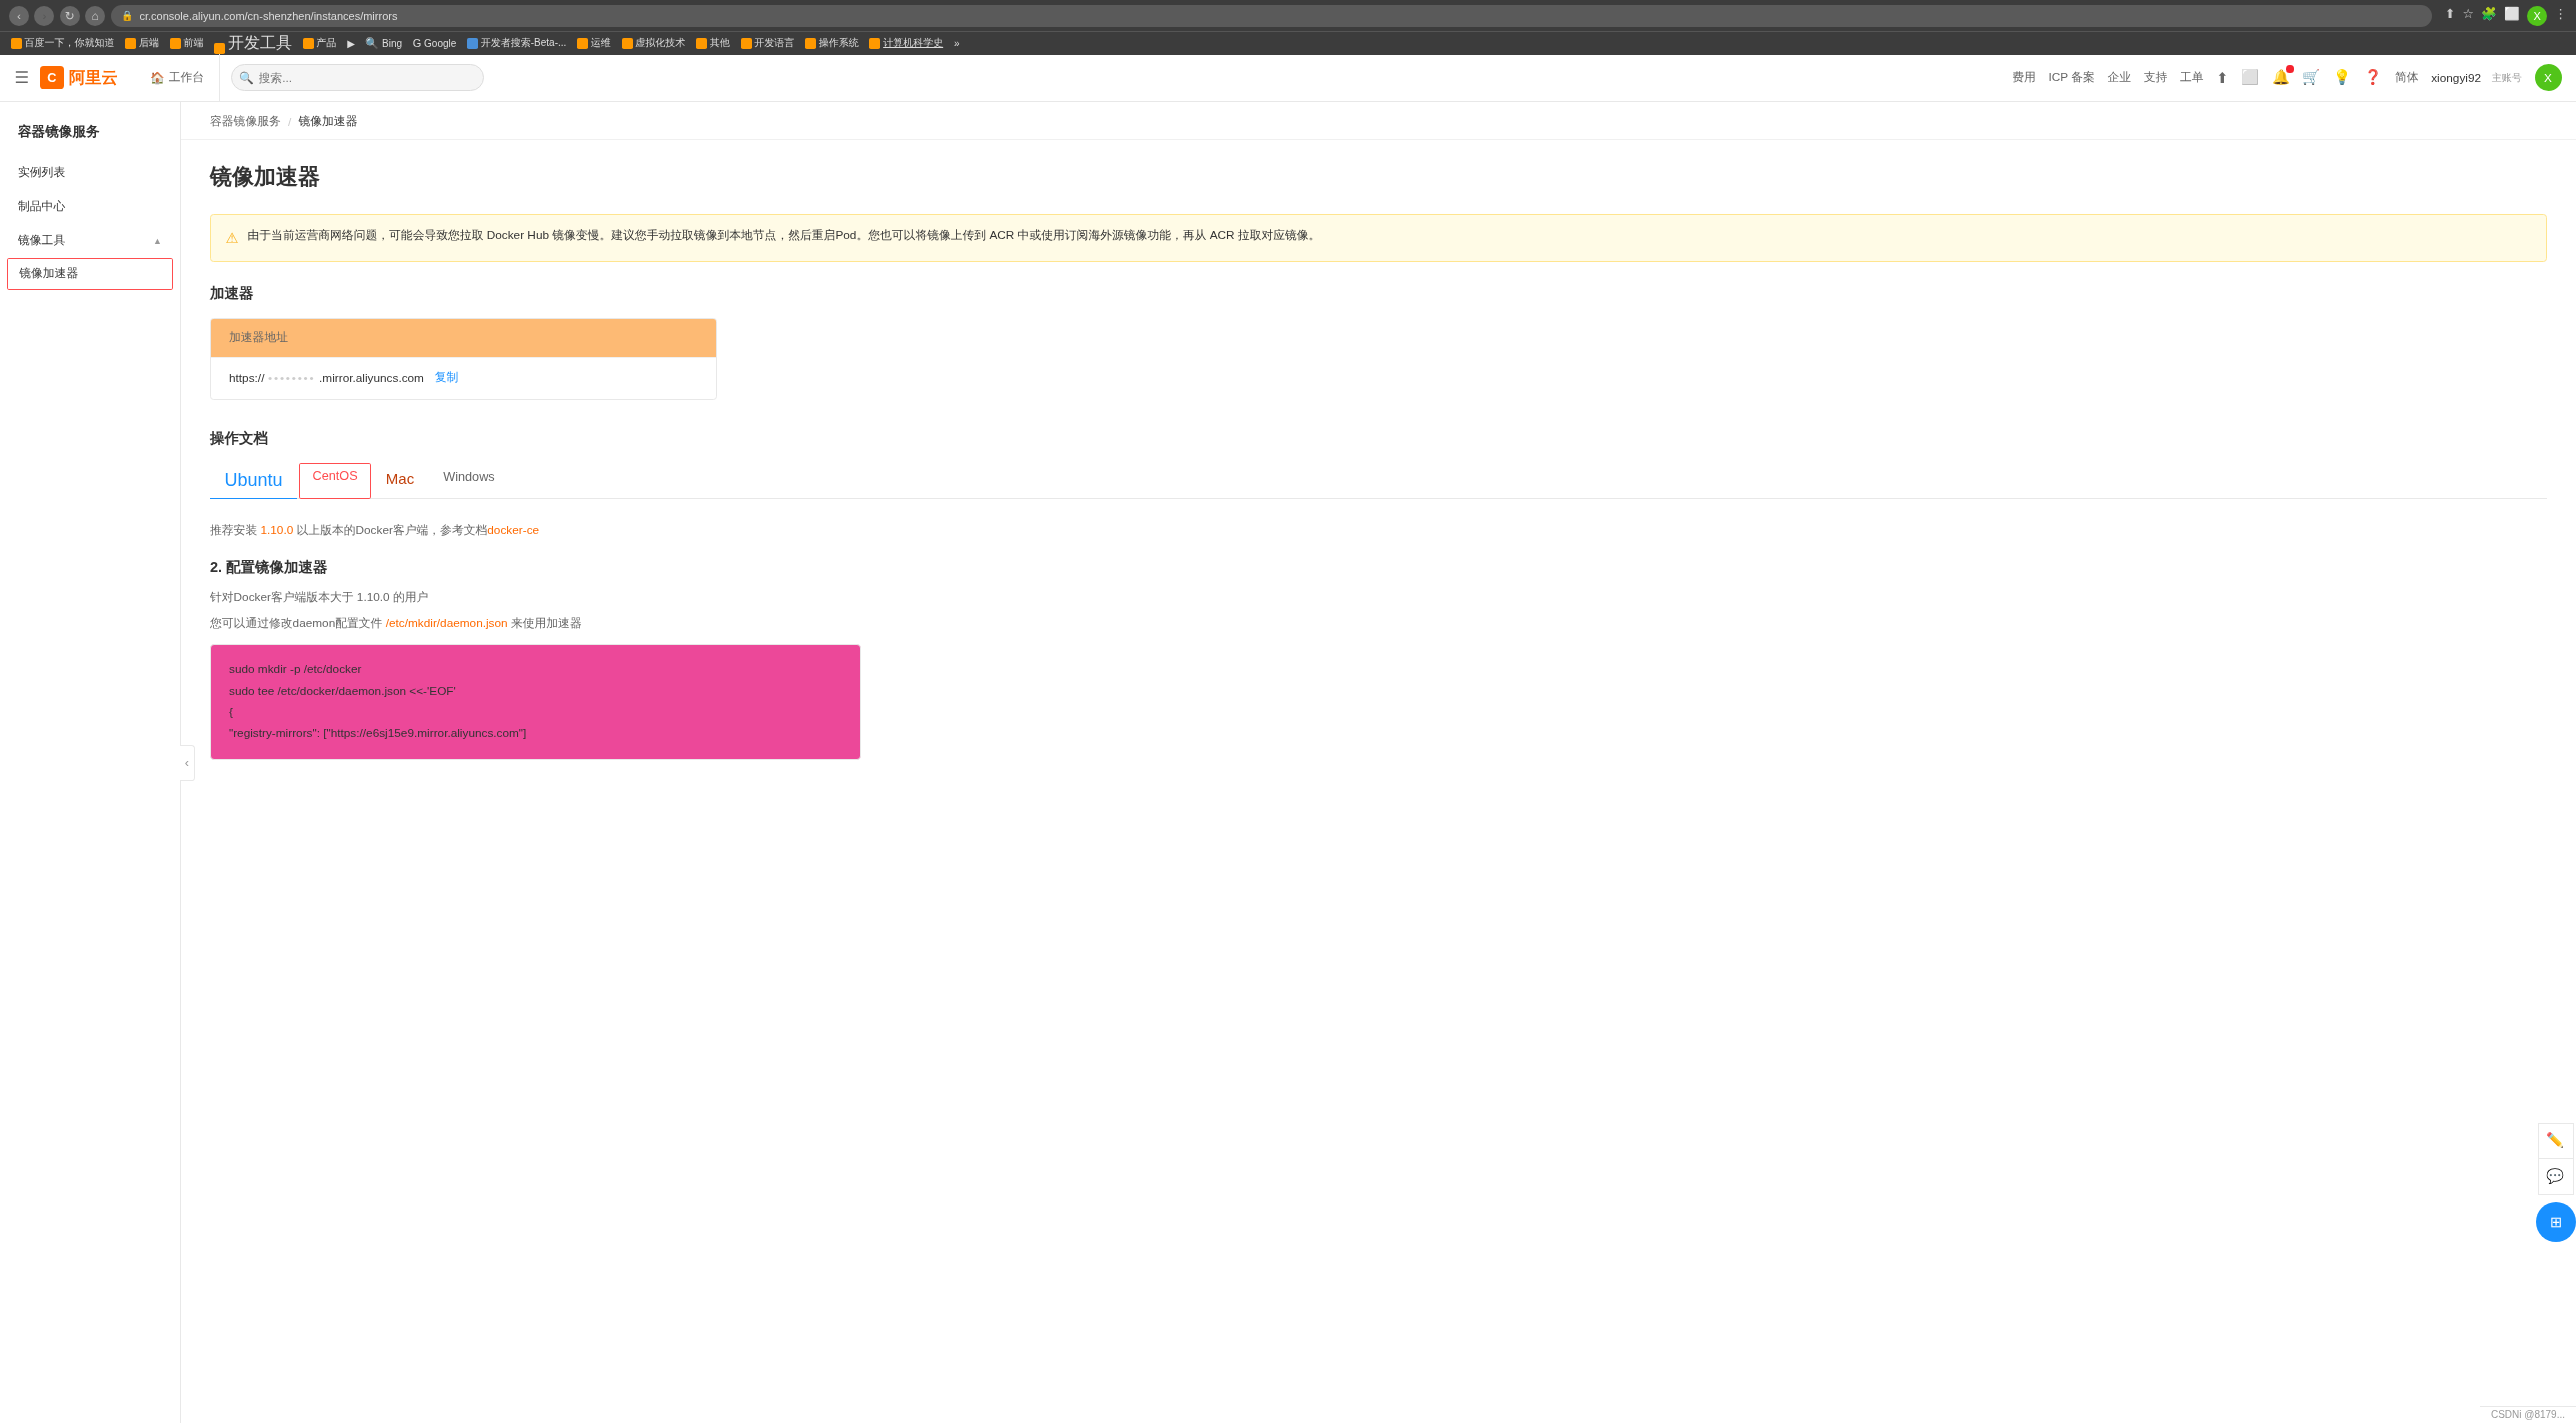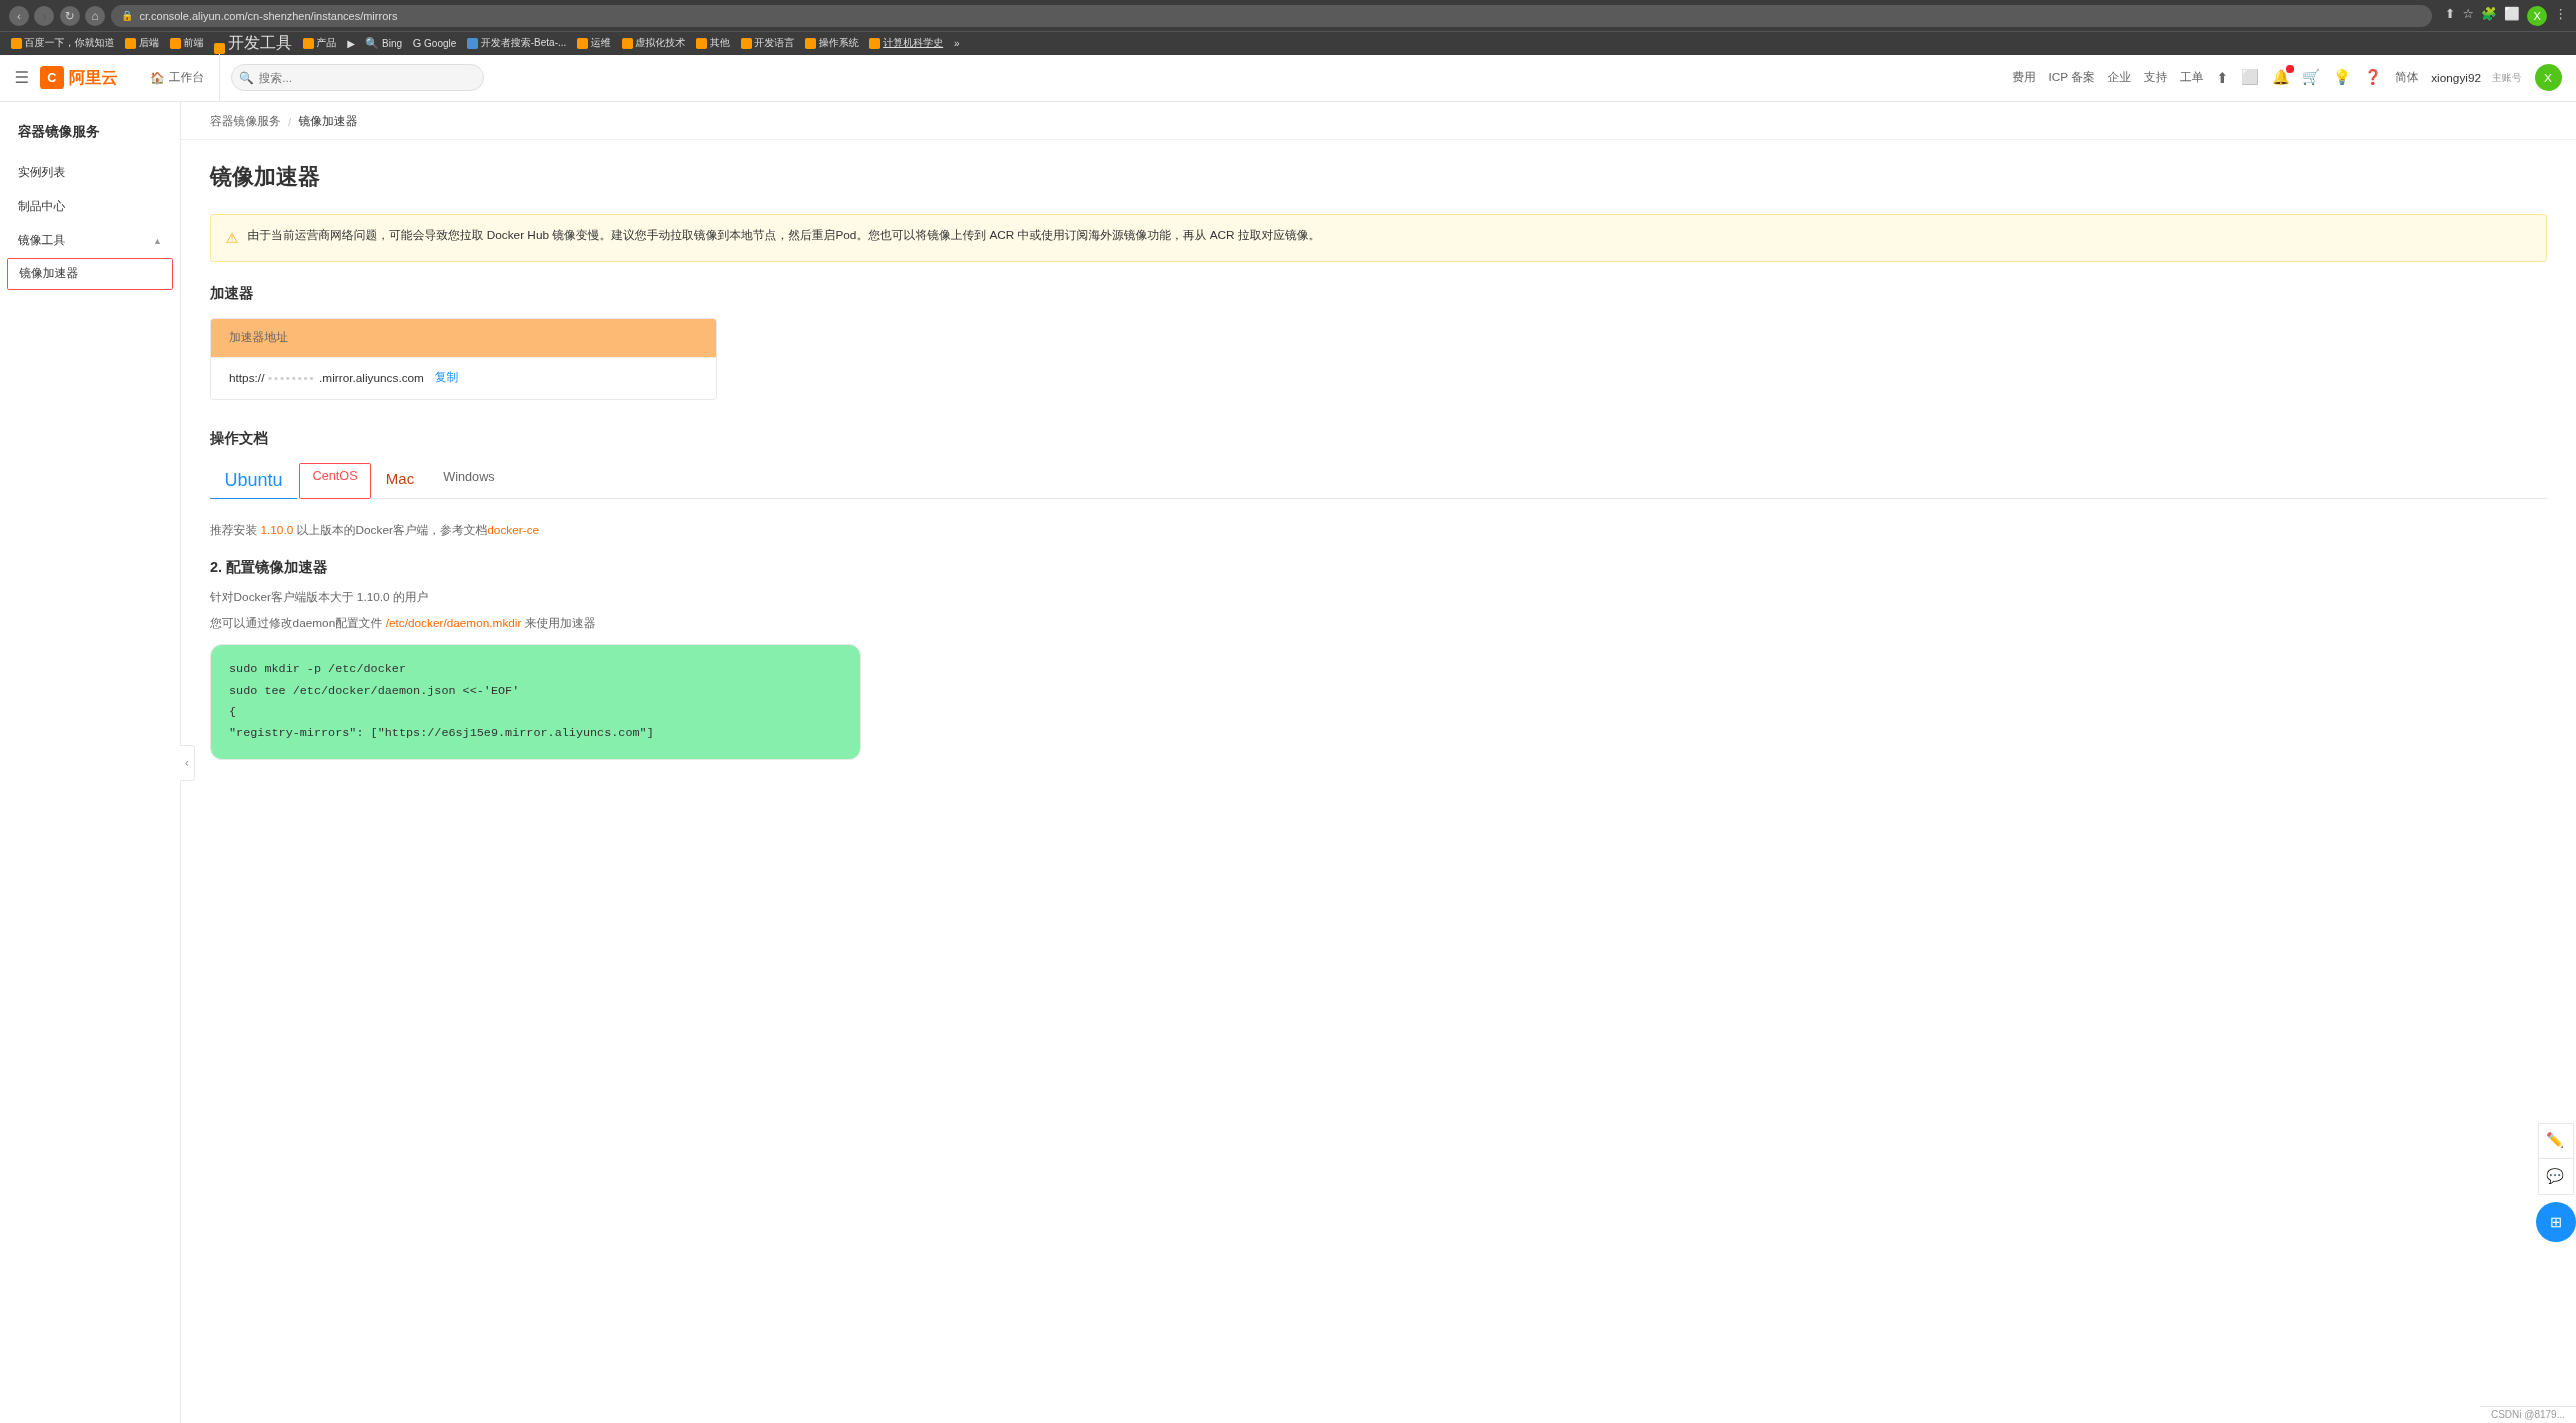--- a/index.html
+++ b/index.html
@@ -140,24 +140,24 @@
         <div>
           <div style="font-size:11.8px; color:#666; margin-bottom:7.2px; line-height:1.6;">
             <span>推荐安装 </span><a style="color:#ff6a00; text-decoration:none;">1.10.0</a><span> 以上版本的Docker客户端，参考文档</span><a style="color:#ff6a00; text-decoration:none;">docker-ce</a>
           </div>
         </div>
 
         <div style="margin-top:18px;">
           <div style="font-size:14.5px; font-weight:600; color:#333; margin-bottom:11px;">2. 配置镜像加速器</div>
           <div style="font-size:11.8px; color:#666; margin-bottom:7.2px; line-height:1.6;">针对Docker客户端版本大于 1.10.0 的用户</div>
           <div style="font-size:11.8px; color:#666; margin-bottom:11px; line-height:1.6;">
-            <span>您可以通过修改daemon配置文件 </span><a style="color:#ff6a00; text-decoration:none;">/etc/docker/daemon.mkdir</a><span> 来使用加速器</span>
+            <span>您可以通过修改daemon配置文件 </span><a style="color:#ff6a00; text-decoration:none;">/etc/mkdir/daemon.json</a><span> 来使用加速器</span>
           </div>
 
-          <div style="background:#86efac; border:0.9px solid #e8e8e8; border-radius:12px; padding:14.5px 18px; font-family:Liberation Mono, monospace; font-size:11.8px; color:#333; line-height:1.8; max-width:651px;">
+          <div style="background:#ec4899; border:0.9px solid #e8e8e8; border-radius:4px; padding:14.5px 18px; font-family:Liberation Sans, sans-serif; font-size:11.8px; color:#333; line-height:1.8; max-width:651px;">
             <div>sudo mkdir -p /etc/docker</div>
             <div>sudo tee /etc/docker/daemon.json &lt;&lt;-'EOF'</div>
             <div>{</div>
             <div>  "registry-mirrors": ["https://e6sj15e9.mirror.aliyuncs.com"]</div>
           </div>
         </div>
 
       </div>
     </div>
   </div>

